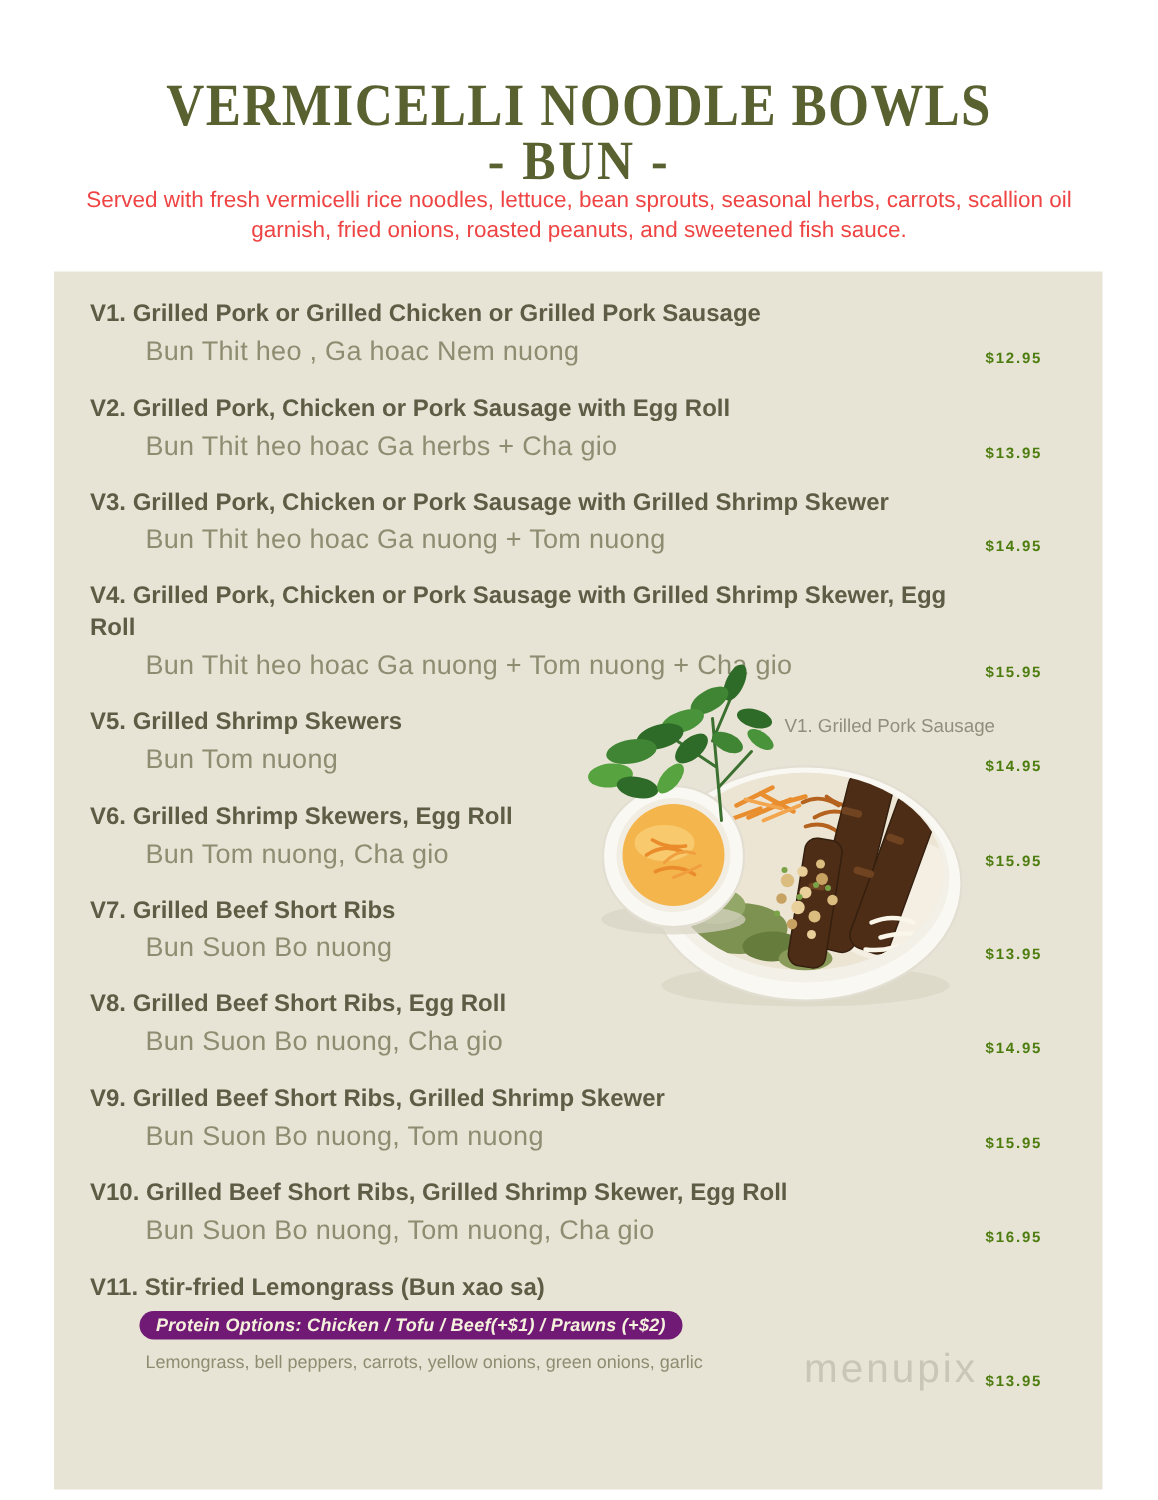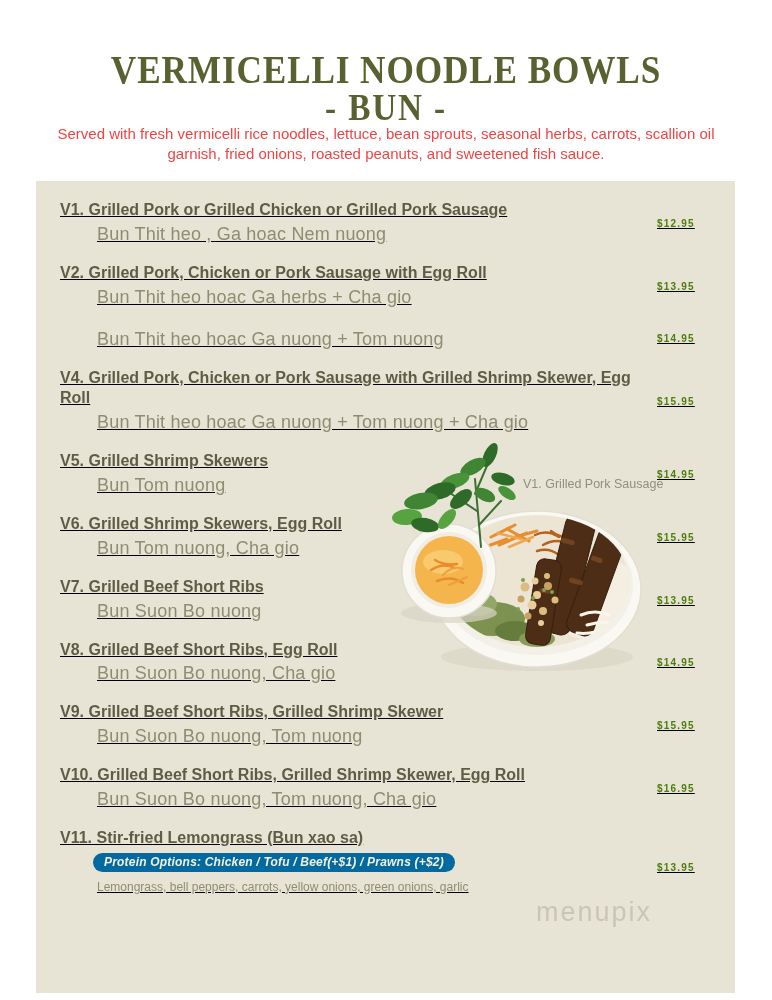--- a/index.html
+++ b/index.html
@@ -13,28 +13,28 @@
   .title2 { position:absolute; top:86px; left:0; right:0; text-align:center;
             font-family:"Liberation Serif", serif; font-weight:700; font-size:37px;
             color:#5a6130; letter-spacing:2px; transform:scaleX(.9); }
   .intro  { position:absolute; top:124px; left:36px; width:700px; text-align:center;
             font-size:15px; line-height:1.35; color:#ef4444; }
 
   
   .panel { position:absolute; left:36px; top:181px; width:699px; height:812px;
            background:#e8e4d5; padding:19px 0 0 24px; }
 
-  .item { display:flex; align-items:center; margin-bottom:18px;text-decoration:underline; }
+  .item { display:flex; align-items:flex-end; margin-bottom:18px; }
   .item-main { width:585px; }
   .item-title { font-size:16px; font-weight:700; color:#5d5d46; line-height:1.3; }
   .item-desc  { font-size:18px; color:#8d8d72; margin:3px 0 0 37px; letter-spacing:.2px; }
   .item-price { width:88px; padding-left:12px; font-size:10px; font-weight:700;
                 color:#4d7c0f; letter-spacing:1.2px; padding-top:2px; white-space:nowrap; }
   .badge { display:inline-block; margin:4px 0 6px 33px; padding:2px 11px 3px;
-           background:#0369a1; color:#f5f1dd; border-radius:10px;
+           background:#701a75; color:#f5f1dd; border-radius:10px;
            font-size:12px; font-style:italic; font-weight:700; letter-spacing:.2px; }
   .v11-desc { font-size:12px; color:#8d8d72; margin:2px 0 12px 37px; }
 
   
   .photo { position:absolute; left:349px; top:258px; width:290px; height:248px; }
   .photo-caption { position:absolute; left:138px; top:38px; font-size:12.5px; color:#8f8f7e; white-space:nowrap; }
 
   
   .watermark { position:absolute; left:500px; top:716px; font-size:27px; color:#c9c5b7;
                letter-spacing:2px; }
@@ -61,20 +61,21 @@
     <div class="item">
       <div class="item-main">
         <div class="item-title">V2. Grilled Pork, Chicken or Pork Sausage with Egg Roll</div>
         <div class="item-desc">Bun Thit heo hoac Ga herbs + Cha gio</div>
       </div>
       <div class="item-price">$13.95</div>
     </div>
 
     <div class="item">
       <div class="item-main">
+        <div class="item-title">V3. Grilled Pork, Chicken or Pork Sausage with Grilled Shrimp Skewer</div>
         <div class="item-desc">Bun Thit heo hoac Ga nuong + Tom nuong</div>
       </div>
       <div class="item-price">$14.95</div>
     </div>
 
     <div class="item">
       <div class="item-main">
         <div class="item-title">V4. Grilled Pork, Chicken or Pork Sausage with Grilled Shrimp Skewer, Egg Roll</div>
         <div class="item-desc">Bun Thit heo hoac Ga nuong + Tom nuong + Cha gio</div>
       </div>

